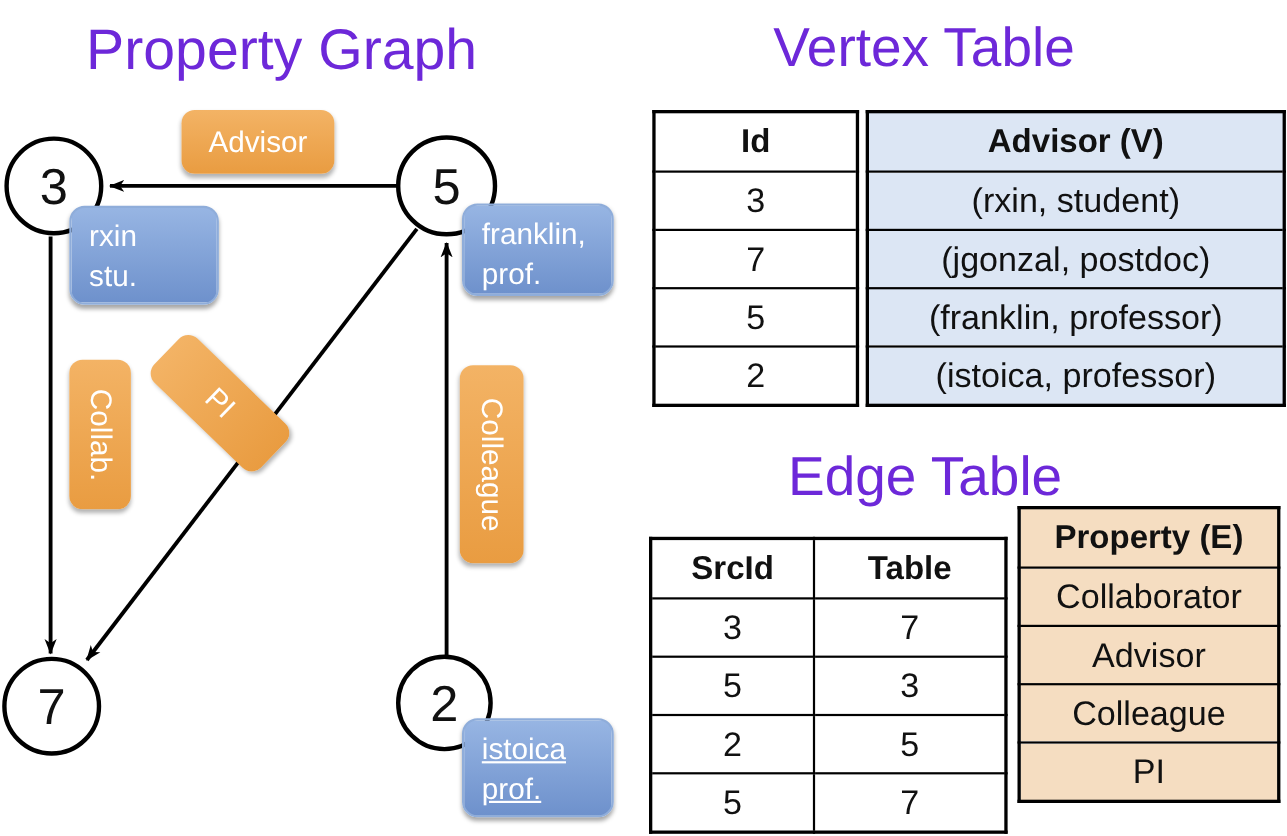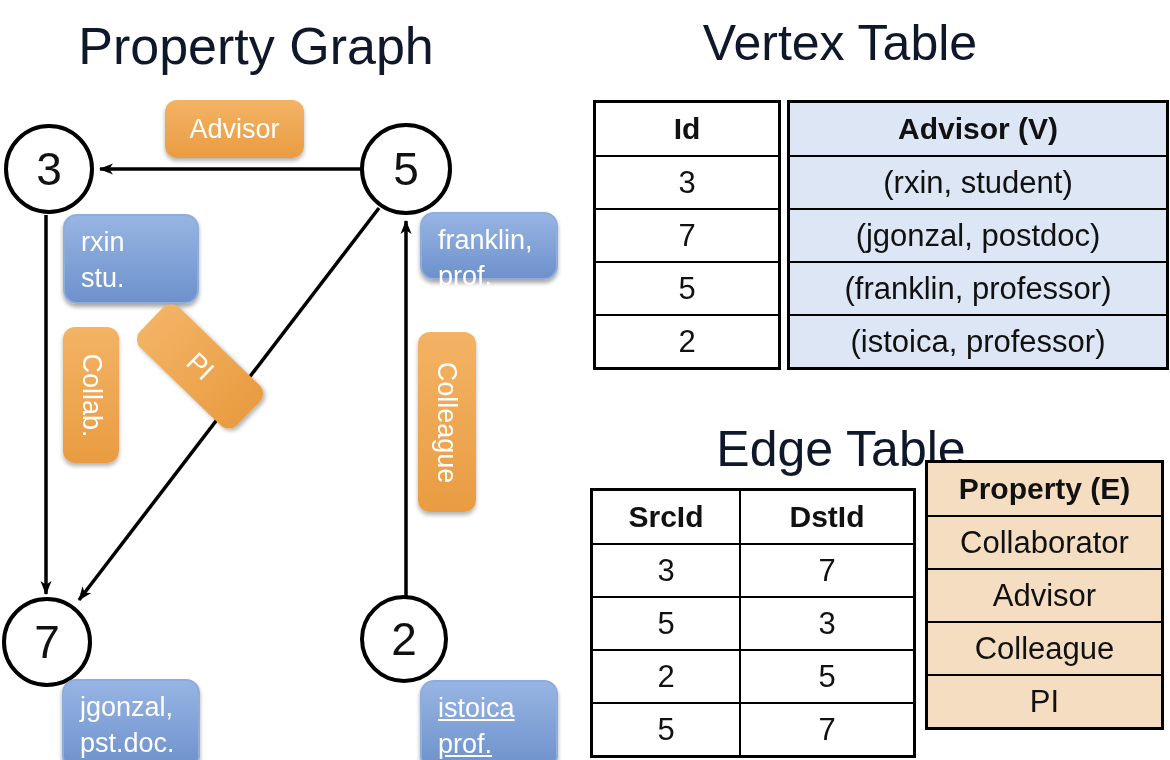--- a/index.html
+++ b/index.html
@@ -2,34 +2,34 @@
 <html><head>
 <meta charset="utf-8">
 <style>
   html,body{margin:0;padding:0;background:#fff;}
   .stage{
     position:relative;width:1170px;height:760px;background:#ffffff;
     overflow:hidden;font-family:"Liberation Sans",sans-serif;color:#111;
   }
   .title{
     position:absolute;text-align:center;font-size:50px;font-weight:400;
-    color:#0f172a;letter-spacing:0px;white-space:nowrap;
+    color:#6d28d9;letter-spacing:0px;white-space:nowrap;
   }
   
   .node{
     position:absolute;border:4px solid #000;border-radius:50%;background:#fff;
     display:flex;align-items:center;justify-content:center;
     font-size:46px;color:#111;box-sizing:border-box;z-index:1;
   }
   
   .vlabel{
     position:absolute;border-radius:14px;z-index:3;box-sizing:border-box;
     background:linear-gradient(180deg,#97b5e3 0%,#6e91cc 100%);
     border:2px solid #8fadda;box-shadow:0 3px 4px rgba(0,0,0,0.35);
-    color:#fff;font-size:27px;line-height:1.32;padding:9px 0 0 16px;margin-top:27px;
+    color:#fff;font-size:27px;line-height:1.32;padding:9px 0 0 16px;
   }
   .elabel{
     position:absolute;border-radius:12px;z-index:3;box-sizing:border-box;
     background:linear-gradient(180deg,#f3b365 0%,#e99c41 100%);
     box-shadow:0 3px 4px rgba(0,0,0,0.3);
     color:#fff;font-size:27px;display:flex;align-items:center;justify-content:center;
   }
   .elabel .vtext{transform:rotate(90deg);white-space:nowrap;}
   svg.edges{position:absolute;left:0;top:0;z-index:2;pointer-events:none;}
   
@@ -76,27 +76,23 @@
     <line x1="361" y1="169" x2="100" y2="169" stroke="#000" stroke-width="3.5" marker-end="url(#arrow)"></line>
     <line x1="46" y1="215" x2="46" y2="594" stroke="#000" stroke-width="3.5" marker-end="url(#arrow)"></line>
     <line x1="379" y1="208" x2="79" y2="600" stroke="#000" stroke-width="3.5" marker-end="url(#arrow)"></line>
     <line x1="406" y1="596" x2="406" y2="221" stroke="#000" stroke-width="3.5" marker-end="url(#arrow)"></line>
   </svg>
 
   <div class="vlabel" style="left:63px;top:187px;width:136px;height:90px;">
     <div>rxin</div>
     <div>stu.</div>
   </div>
-  <div class="vlabel" style="left:420px;top:185px;width:138px;height:68px;">
+  <div class="vlabel" style="left:420px;top:185px;width:138px;height:84px;">
     <div>franklin,</div>
     <div>prof.</div>
-  </div>
-  <div class="vlabel" style="left:62px;top:652px;width:138px;height:91px;">
-    <div>jgonzal,</div>
-    <div>pst.doc.</div>
   </div>
   <div class="vlabel" style="left:420px;top:653px;width:138px;height:90px;text-decoration:underline;">
     <div>istoica</div>
     <div>prof.</div>
   </div>
 
   <div class="elabel" style="left:165px;top:100px;width:139px;height:58px;">
     <span>Advisor</span>
   </div>
   <div class="elabel" style="left:63px;top:327px;width:56px;height:136px;">
@@ -144,27 +140,27 @@
         </tr>
     <tr>
           <td>(franklin, professor)</td>
         </tr>
     <tr>
           <td>(istoica, professor)</td>
         </tr>
   </tbody>
     </table>
 
-  <div class="title" style="left:585px;top:420px;width:512px;">Edge Table</div>
+  <div class="title" style="left:585px;top:404px;width:512px;">Edge Table</div>
 
   <table class="tbl" style="left:590px;top:488px;width:326px;">
     <tbody>
         <tr>
       <th style="width:146px;">SrcId</th>
-      <th>DstId</th>
+      <th>Table</th>
     </tr>
     <tr>
       <td>3</td>
       <td>7</td>
     </tr>
     <tr>
       <td>5</td>
       <td>3</td>
     </tr>
     <tr>

